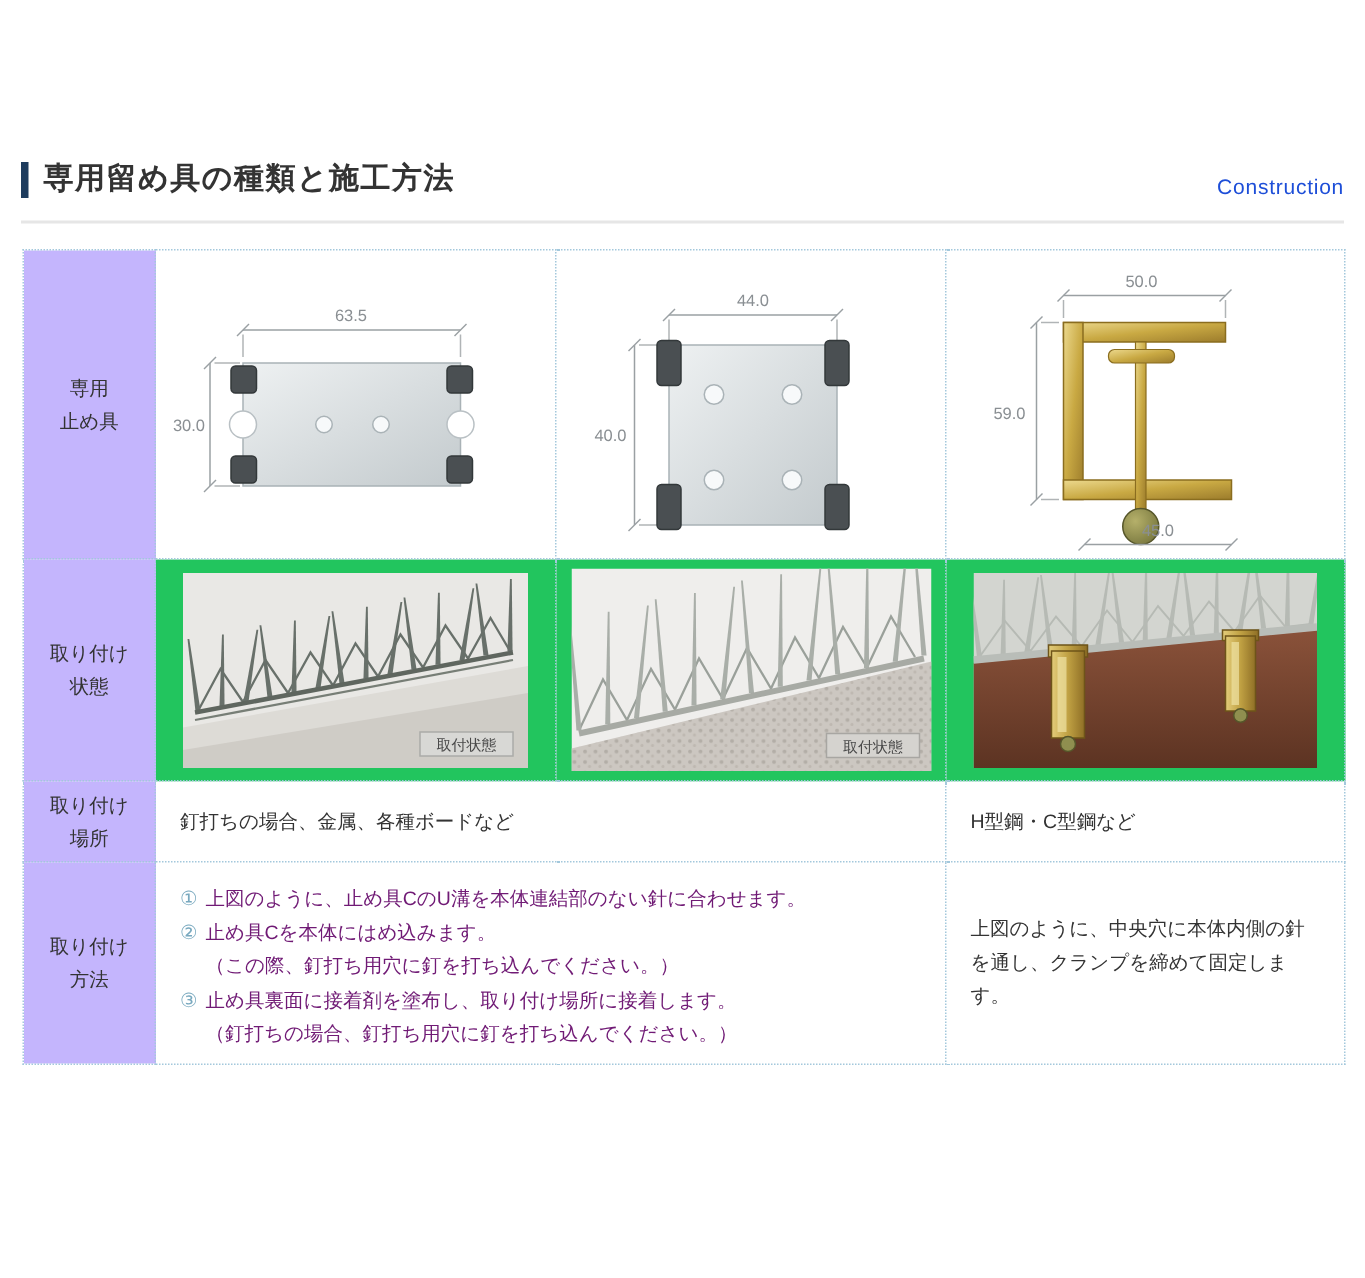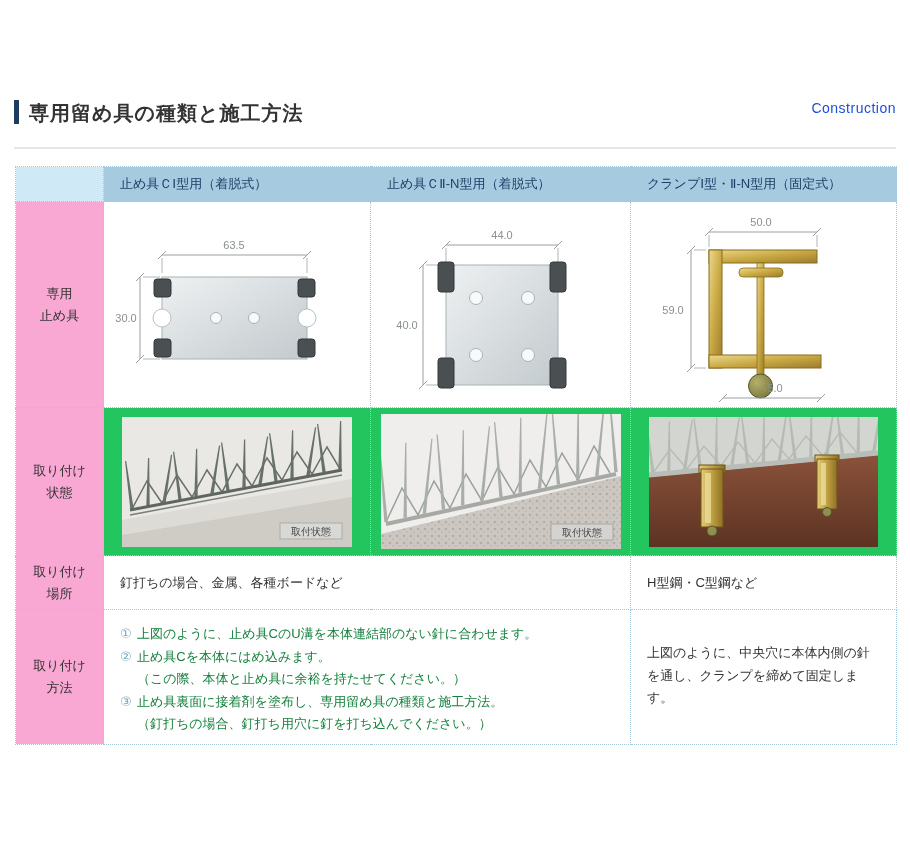--- a/index.html
+++ b/index.html
@@ -3,51 +3,51 @@
 <meta charset="utf-8">
 <style>
   * { margin:0; padding:0; box-sizing:border-box; }
   html,body { background:#ffffff; }
   body {
     width:910px; height:852px; position:relative; overflow:hidden;
     font-family:"Liberation Sans","DejaVu Sans",sans-serif;
   }
   .page-header {
     position:absolute; top:100px; left:14px; width:882px; height:32px;
-    display:flex; align-items:flex-start;
+    display:flex; align-items:flex-end;
   }
   .accent-bar { width:5px; height:24px; background:#1e3c5e; margin-right:10px; }
   .page-title { font-size:20px; font-weight:bold; color:#333333; letter-spacing:1px; }
   .construction-tag { margin-left:auto; font-size:14px; color:#1d4ed8; letter-spacing:0.5px; }
   .divider { position:absolute; top:147px; left:14px; width:882px; border-top:2px solid #e6e6e6; }
 
   .spec-table {
     position:absolute; top:166px; left:15px;
     border-collapse:collapse; table-layout:fixed;
   }
   .spec-table th, .spec-table td { border:1px dotted #a3c8dc; font-size:13px; color:#333; }
   .head-row th {
     height:35px; background:#a6cbe0; color:#1e3f66; font-weight:normal;
     text-align:left; padding-left:16px;
   }
   .head-row th.corner { background:#cfe9f7; }
   .row-label {
-    background:#f9a8d4; color:#33475c; text-align:center; font-weight:normal;
+    background:#c4b5fd; color:#33475c; text-align:center; font-weight:normal;
     white-space:pre-line; line-height:1.65; font-size:13px;
   }
   .diagram-cell { height:197px; text-align:left; vertical-align:middle; background:#fff; }
   .photo-cell  { height:148px; text-align:center; vertical-align:middle; background:#22c55e; }
   .text-cell { padding:10px 16px; vertical-align:middle; background:#fff; }
   .row-location td { height:54px; }
   .row-method td { height:112px; }
   .method-steps { padding:13px 16px 8px; vertical-align:top; }
   .step { display:flex; line-height:22.5px; }
   .step-marker { width:17px; flex:none; color:#79a9bf; }
-  .step-text { color:#15803d; }
-  .method-clamp { line-height:22.5px;font-family:Liberation Mono, monospace; }
+  .step-text { color:#701a75; }
+  .method-clamp { line-height:22.5px; }
   svg { vertical-align:middle; }
   svg text { font-family:"Liberation Sans","DejaVu Sans",sans-serif; }
   .dim-label { font-size:11px; fill:#8a8f93; }
   .photo-caption { font-size:10px; fill:#4a4a4a; }
 </style>
 </head>
 <body>
 
 <header class="page-header">
   <div class="accent-bar"></div>
@@ -58,26 +58,20 @@
 
 <table class="spec-table">
   <colgroup>
     <col style="width:88px">
       <col style="width:267px">
       <col style="width:260px">
       <col style="width:266px">
   </colgroup>
 
   <tbody>
-      <tr class="head-row">
-    <th class="corner"></th>
-    <th>止め具ＣⅠ型用（着脱式）</th>
-    <th>止め具ＣⅡ-N型用（着脱式）</th>
-    <th>クランプⅠ型・Ⅱ-N型用（固定式）</th>
-  </tr>
 
   <tr class="row-fastener">
     <th class="row-label">専用
 止め具</th>
 
     <td class="diagram-cell">
       <svg width="240" height="175" viewBox="0 0 240 175">
         <defs>
           <linearGradient id="plate1" x1="0" y1="0" x2="1" y2="1">
             <stop offset="0" stop-color="#eef1f2"></stop>
@@ -303,25 +297,25 @@
       <div class="step">
         <span class="step-marker">①</span>
         <span class="step-text">上図のように、止め具CのU溝を本体連結部のない針に合わせます。</span>
       </div>
       <div class="step">
         <span class="step-marker">②</span>
         <span class="step-text">止め具Cを本体にはめ込みます。</span>
       </div>
       <div class="step">
         <span class="step-marker"></span>
-        <span class="step-text">（この際、本体と止め具に余裕を持たせてください。）</span>
+        <span class="step-text">（この際、釘打ち用穴に釘を打ち込んでください。）</span>
       </div>
       <div class="step">
         <span class="step-marker">③</span>
-        <span class="step-text">止め具裏面に接着剤を塗布し、専用留め具の種類と施工方法。</span>
+        <span class="step-text">止め具裏面に接着剤を塗布し、取り付け場所に接着します。</span>
       </div>
       <div class="step">
         <span class="step-marker"></span>
         <span class="step-text">（釘打ちの場合、釘打ち用穴に釘を打ち込んでください。）</span>
       </div>
     </td>
     <td class="text-cell method-clamp">上図のように、中央穴に本体内側の針を通し、クランプを締めて固定します。</td>
   </tr>
 </tbody>
   </table>

